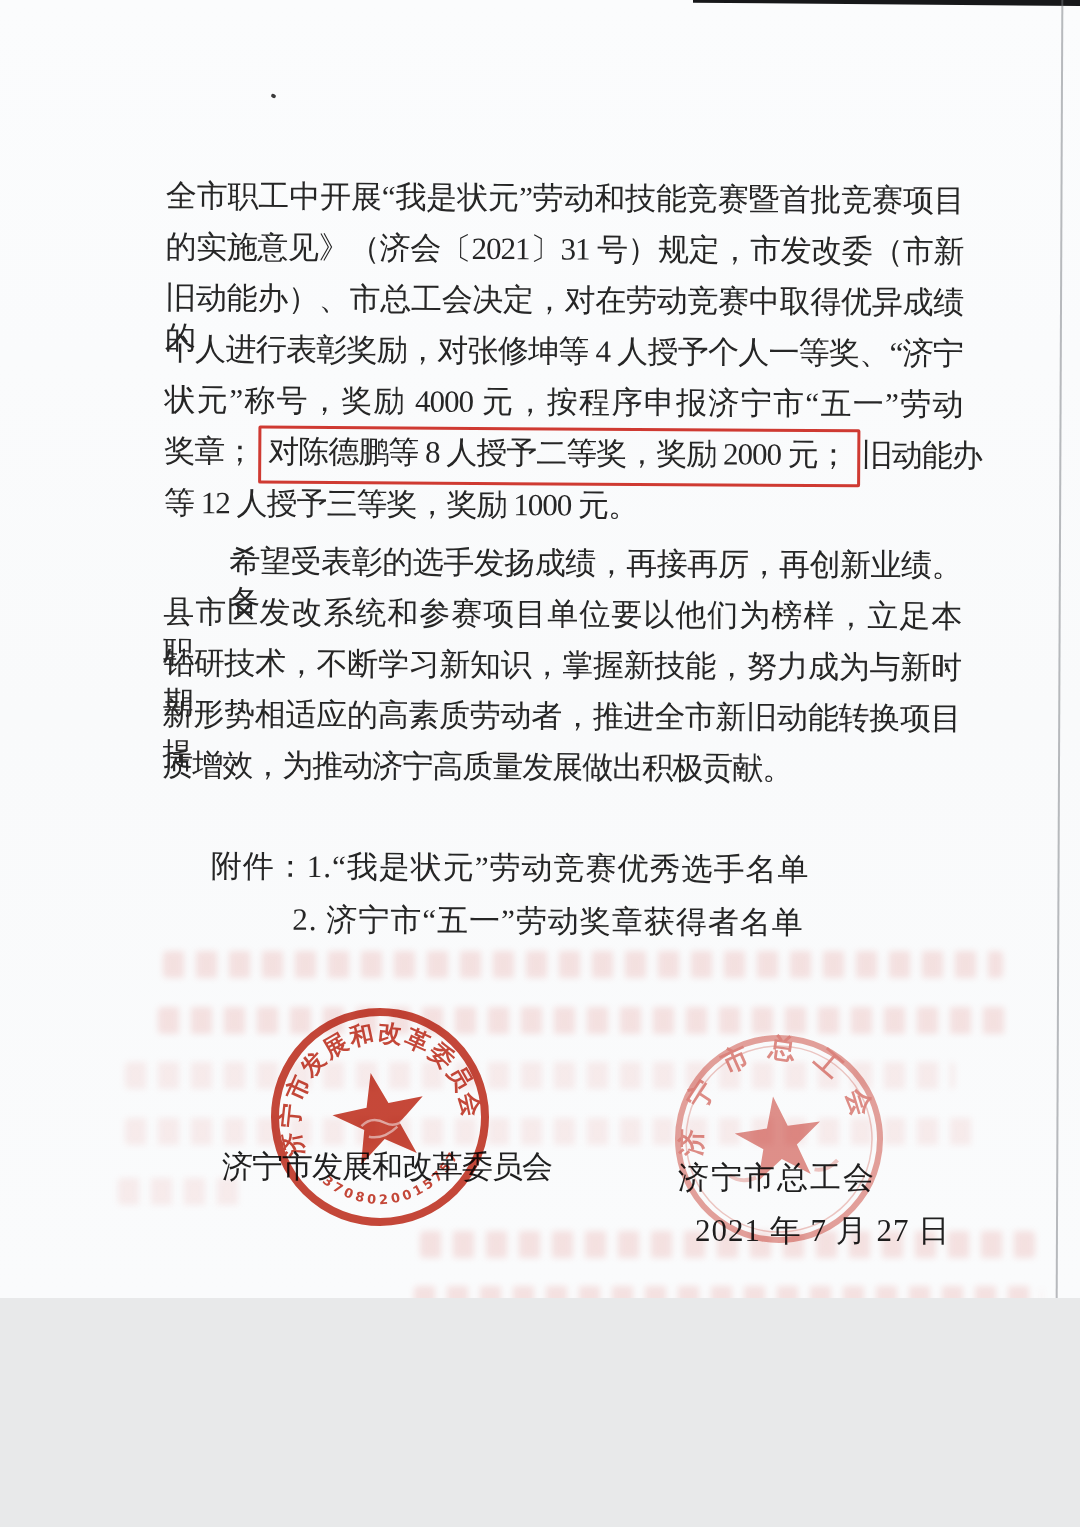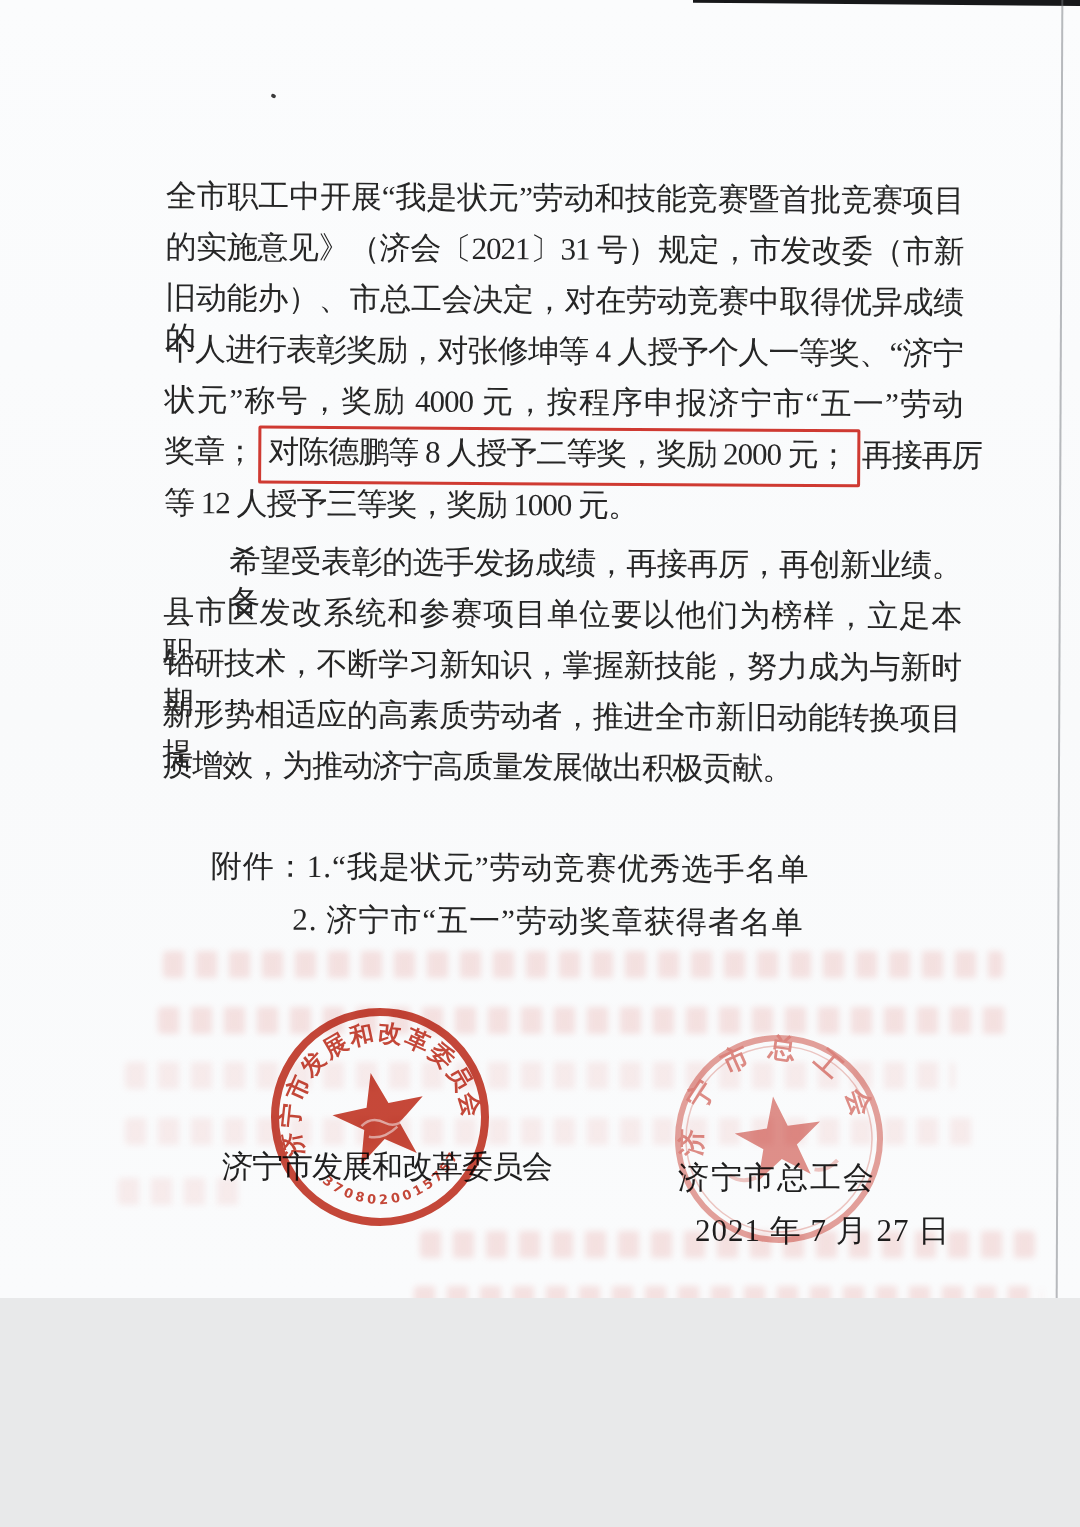--- a/index.html
+++ b/index.html
@@ -59,21 +59,21 @@
   <div class="bleed" style="left:430px;top:1339px;width:618px;"></div>
 
   <div class="content">
 
     <div class="bline fill" style="left:166px;top:176px;">全市职工中开展“我是状元”劳动和技能竞赛暨首批竞赛项目</div>
     <div class="bline fill" style="left:166px;top:227px;">的实施意见》（济会〔2021〕31 号）规定，市发改委（市新</div>
     <div class="bline fill" style="left:166px;top:278px;">旧动能办）、市总工会决定，对在劳动竞赛中取得优异成绩的</div>
     <div class="bline fill" style="left:166px;top:329px;">个人进行表彰奖励，对张修坤等 4 人授予个人一等奖、“济宁</div>
     <div class="bline fill" style="left:166px;top:380px;">状元”称号，奖励 4000 元，按程序申报济宁市“五一”劳动</div>
 
-    <div class="bline" style="left:166px;top:431px;"><span>奖章；</span><span class="hl-box">对陈德鹏等 8 人授予二等奖，奖励 2000 元；</span><span>再接再厉</span></div>
+    <div class="bline" style="left:166px;top:431px;"><span>奖章；</span><span class="hl-box">对陈德鹏等 8 人授予二等奖，奖励 2000 元；</span><span>旧动能办</span></div>
 
     <div class="bline" style="left:166px;top:483px;">等 12 人授予三等奖，奖励 1000 元。</div>
 
     <div class="bline fill" style="left:232px;top:541px;width:732px;">希望受表彰的选手发扬成绩，再接再厉，再创新业绩。各</div>
     <div class="bline fill" style="left:166px;top:592px;">县市区发改系统和参赛项目单位要以他们为榜样，立足本职，</div>
     <div class="bline fill" style="left:166px;top:643px;">钻研技术，不断学习新知识，掌握新技能，努力成为与新时期</div>
     <div class="bline fill" style="left:166px;top:694px;">新形势相适应的高素质劳动者，推进全市新旧动能转换项目提</div>
     <div class="bline" style="left:166px;top:745px;">质增效，为推动济宁高质量发展做出积极贡献。</div>
 
     <div class="bline" style="left:215px;top:846px;letter-spacing:1px;">附件：1.“我是状元”劳动竞赛优秀选手名单</div>

